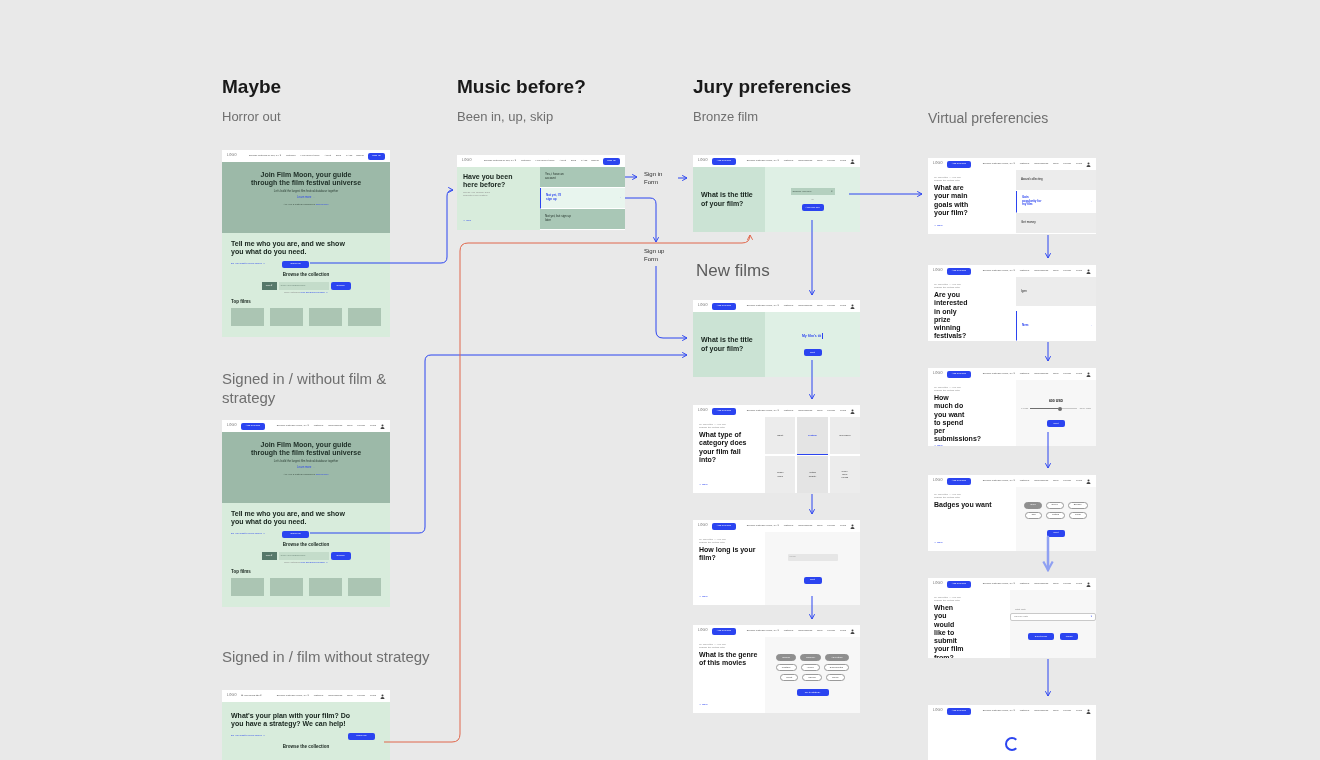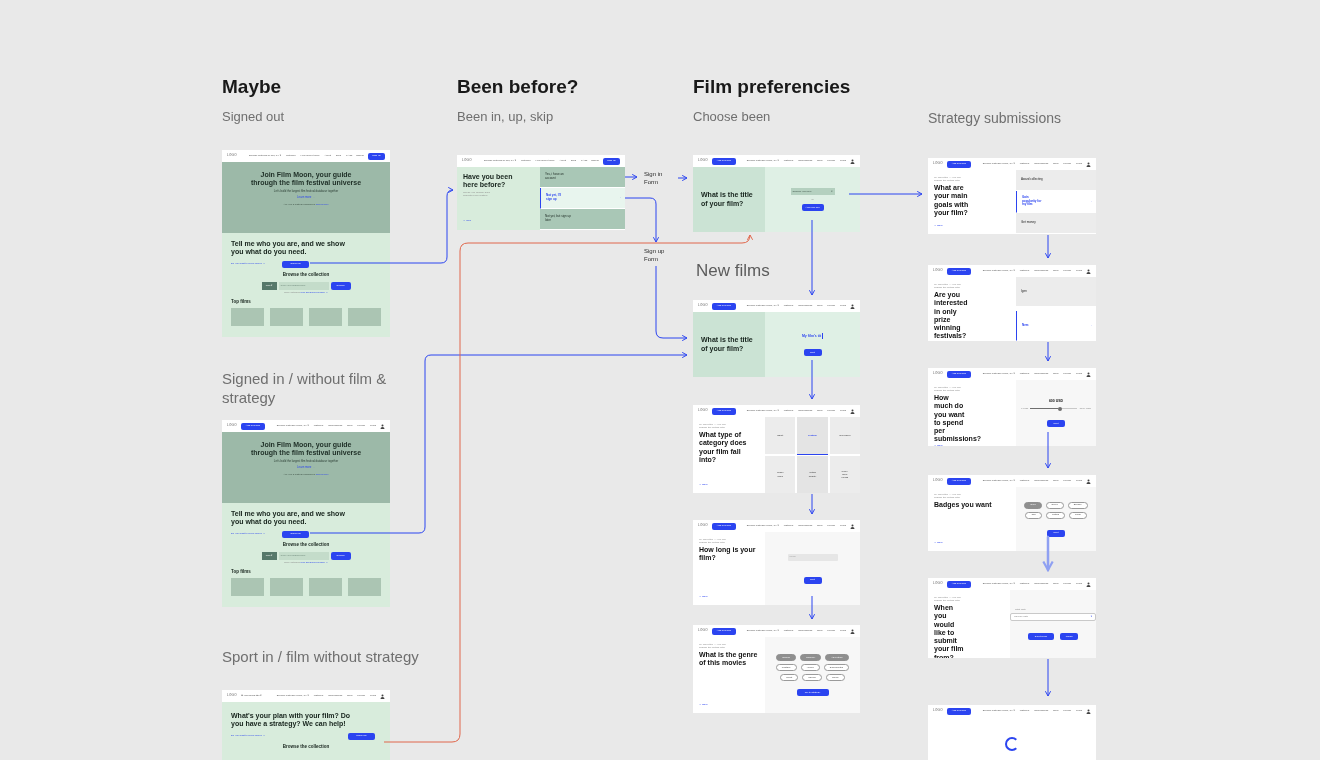--- a/index.html
+++ b/index.html
@@ -91,29 +91,29 @@
     <path d="M1048,235 L1048,258" marker-end="url(#mb)"></path>
     <path d="M1048,342 L1048,361" marker-end="url(#mb)"></path>
     <path d="M1048,432 L1048,468" marker-end="url(#mb)"></path>
     <path d="M1048,659 L1048,696" marker-end="url(#mb)"></path>
   </g>
   <path d="M1048,537 L1048,570" fill="none" stroke="#8fa0f2" stroke-width="2.5" stroke-linecap="round" marker-end="url(#ml)"></path>
   <path d="M384,742 L452,742 Q460,742 460,734 L460,251 Q460,243 468,243 L742,243 Q750,243 750,235" fill="none" stroke="#e0674c" stroke-width="1" marker-end="url(#mr)"></path>
 </svg>
 
 <div class="coltitle" style="left:222px;top:76px">Maybe</div>
-<div class="colsub" style="left:222px;top:109px">Signed out</div>
-<div class="coltitle" style="left:457px;top:76px">Been before?</div>
+<div class="colsub" style="left:222px;top:109px">Horror out</div>
+<div class="coltitle" style="left:457px;top:76px">Music before?</div>
 <div class="colsub" style="left:457px;top:109px">Been in, up, skip</div>
-<div class="coltitle" style="left:693px;top:76px">Film preferencies</div>
-<div class="colsub" style="left:693px;top:109px">Choose been</div>
-<div class="seclabel" style="left:928px;top:110px;font-size:14px">Strategy submissions</div>
+<div class="coltitle" style="left:693px;top:76px">Jury preferencies</div>
+<div class="colsub" style="left:693px;top:109px">Bronze film</div>
+<div class="seclabel" style="left:928px;top:110px;font-size:14px">Virtual preferencies</div>
 <div class="seclabel" style="left:696px;top:260px;font-size:17px;color:#5c5c5c">New films</div>
 <div class="seclabel" style="left:222px;top:370px;width:178px">Signed in / without film &amp; strategy</div>
-<div class="seclabel" style="left:222px;top:648px;white-space:nowrap">Sport in / film without strategy</div>
+<div class="seclabel" style="left:222px;top:648px;white-space:nowrap">Signed in / film without strategy</div>
 <div class="flownote" style="left:644px;top:171px">
   <div>Sign in</div>
     <div>Form</div>
 </div>
 <div class="flownote" style="left:644px;top:248px">
   <div>Sign up</div>
     <div>Form</div>
 </div>
 
 <div class="screen scr" style="left:222px;top:150px;width:168px;height:187px">

